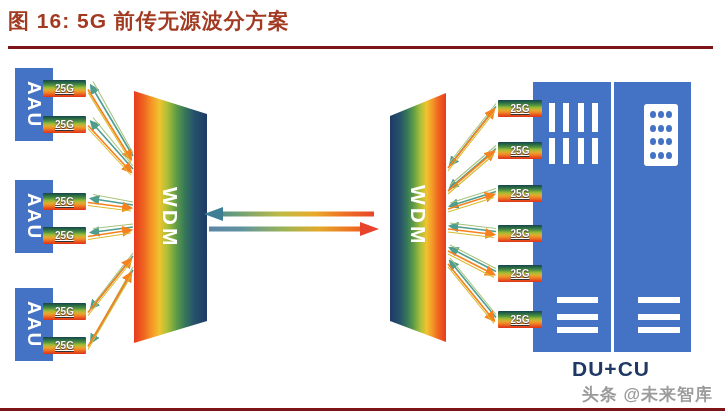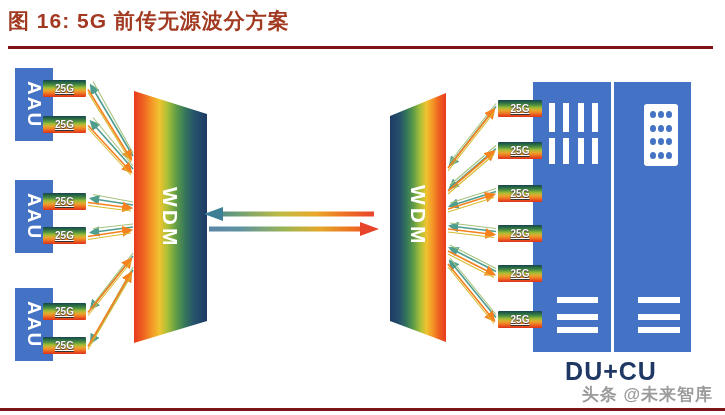--- a/index.html
+++ b/index.html
@@ -43,21 +43,21 @@
   .panel-right{left:614px;width:77px;}
   .vent{position:absolute;width:6px;background:#fff;}
   .hbar{position:absolute;height:6px;background:#fff;}
   .port-grid{position:absolute;left:30px;top:22px;width:34px;height:62px;background:#fff;
              border-radius:3px;display:grid;grid-template-columns:repeat(3,1fr);
              grid-template-rows:repeat(4,1fr);padding:4px 5px;box-sizing:border-box;
              justify-items:center;align-items:center;}
   .port-grid i{width:6px;height:7px;border-radius:50%;background:var(--box-blue);}
 
   .ducu{position:absolute;left:546px;top:357px;width:130px;text-align:center;
-        font-size:25px;font-weight:bold;color:var(--label-navy);letter-spacing:1px;}
+        font-size:21px;font-weight:bold;color:var(--label-navy);letter-spacing:1px;}
   .watermark{position:absolute;right:12px;top:383px;font-size:17px;font-weight:bold;
              color:var(--watermark-gray);letter-spacing:1px;margin-left:44px;}
 </style>
 </head>
 <body>
 
 <div class="stage">
 
   <div class="title">图 16: 5G 前传无源波分方案</div>
   <div class="title-rule"></div>

